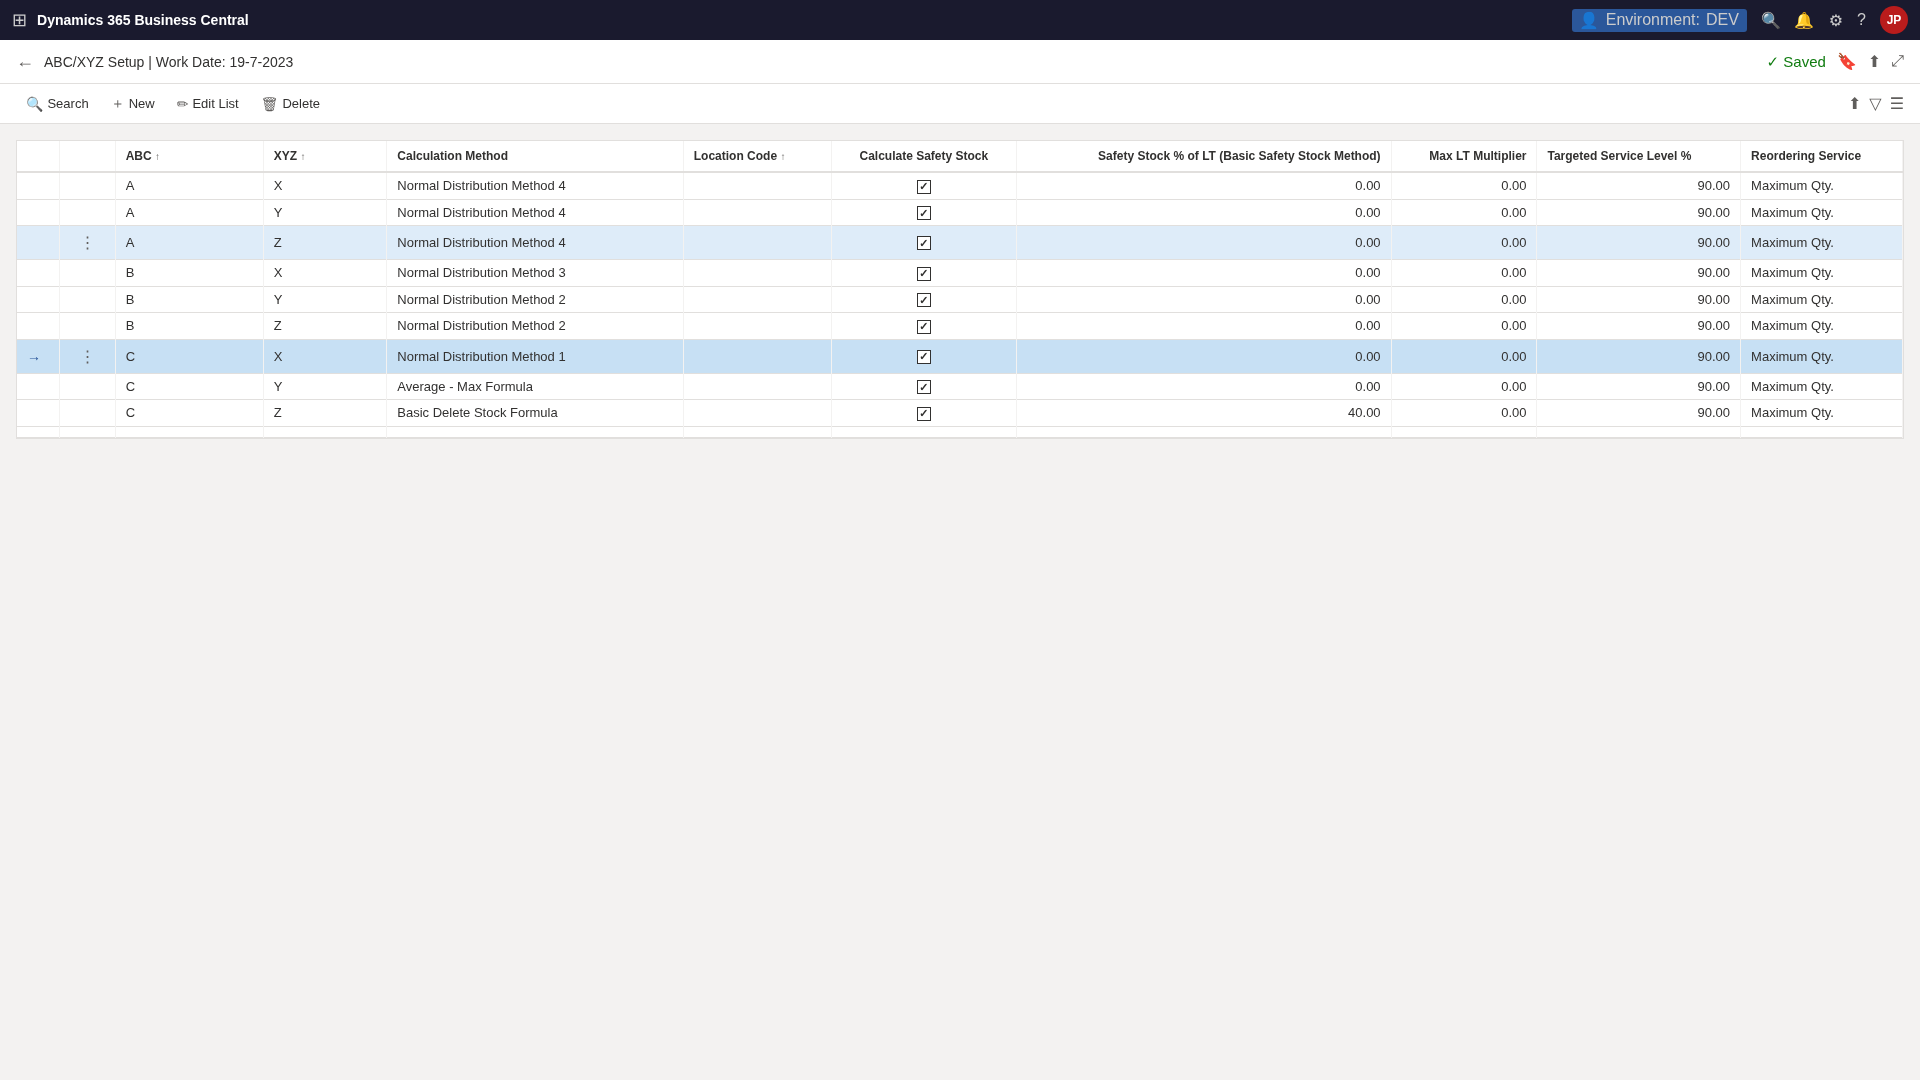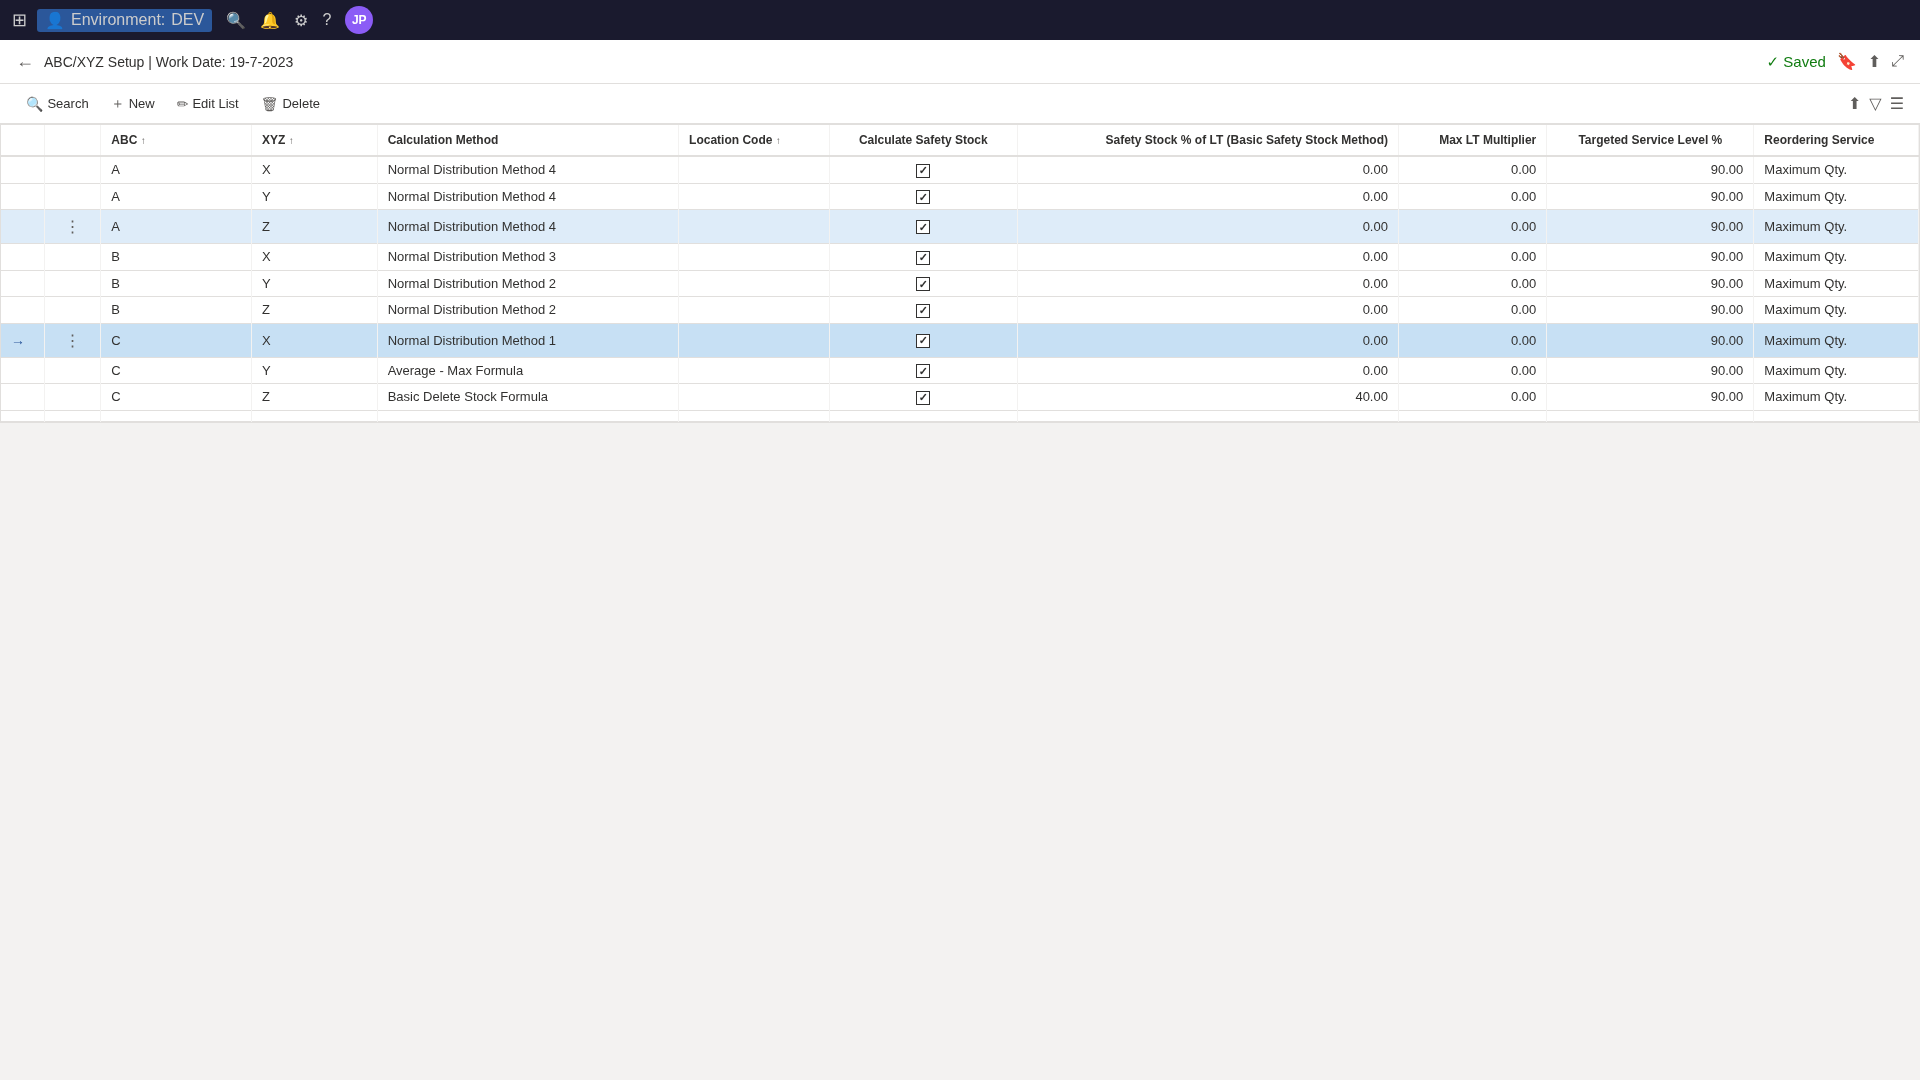--- a/index.html
+++ b/index.html
@@ -23,21 +23,21 @@
       background: #2b579a;
       color: #fff;
       font-size: 11px;
       padding: 2px 8px;
       border-radius: 3px;
       display: flex;
       align-items: center;
       gap: 6px;
     }
     .user-avatar {
-      background: #8b5cf6;
+      background: #b91c1c;
       color: #fff;
       border-radius: 50%;
       width: 28px;
       height: 28px;
       display: flex;
       align-items: center;
       justify-content: center;
       font-size: 12px;
       font-weight: 600;
     }
@@ -83,20 +83,21 @@
       color: #323130;
       font-size: 13px;
       border-radius: 2px;
     }
     .toolbar-btn .icon { font-size: 14px; color: #605e5c; }
     .toolbar-right { display: flex; gap: 8px; color: #605e5c; font-size: 16px; }
     .toolbar-right span { cursor: pointer; }
 
     
     .content {
+      padding: 16px;
       background: #f3f2f1;
       min-height: calc(1080px - 124px);
     }
 
     
     .table-container {
       background: #fff;
       border: 1px solid #e1dfdd;
     }
 
@@ -158,20 +159,21 @@
 
     .number-cell { text-align: right; }
 
     .nav-arrow-cell { width: 20px; color: #2b579a; font-weight: bold; }
   </style>
 </head>
 <body>
 
 <div class="top-nav">
   <span class="app-grid-icon">⊞</span>
+  <span class="app-title">Dynamics 365 Business Central</span>
   <div class="nav-icons">
     <div class="env-badge">
       <span>👤</span>
       <span>Environment:</span>
       <span>DEV</span>
     </div>
     <span>🔍</span>
     <span>🔔</span>
     <span>⚙</span>
     <span>?</span>
@@ -227,21 +229,21 @@
         <tr>
           <th style="width:20px;"></th>
           <th style="width:20px;"></th>
           <th style="width:120px;">ABC <span class="sort-arrow">↑</span></th>
           <th style="width:100px;">XYZ <span class="sort-arrow">↑</span></th>
           <th style="width:240px;">Calculation Method</th>
           <th style="width:120px;">Location Code <span class="sort-arrow">↑</span></th>
           <th style="width:100px; text-align:center;margin-left:16px;">Calculate Safety Stock</th>
           <th style="width:140px; text-align:right;">Safety Stock % of LT (Basic Safety Stock Method)</th>
           <th style="width:110px; text-align:right;">Max LT Multiplier</th>
-          <th style="width:130px; text-align:center;">Targeted Service Level %</th>
+          <th style="width:130px; text-align:left;">Targeted Service Level %</th>
           <th style="width:120px;">Reordering Service</th>
         </tr>
       </thead>
       <tbody id="table-body">
       <tr>
             <td class="nav-arrow-cell" style="width: 20px; color: rgb(43, 87, 154); font-weight: bold; font-size: 14px;"></td>
             <td style="width: 20px; text-align: center;"></td>
             <td>A</td>
             <td>X</td>
             <td>Normal Distribution Method 4</td>

